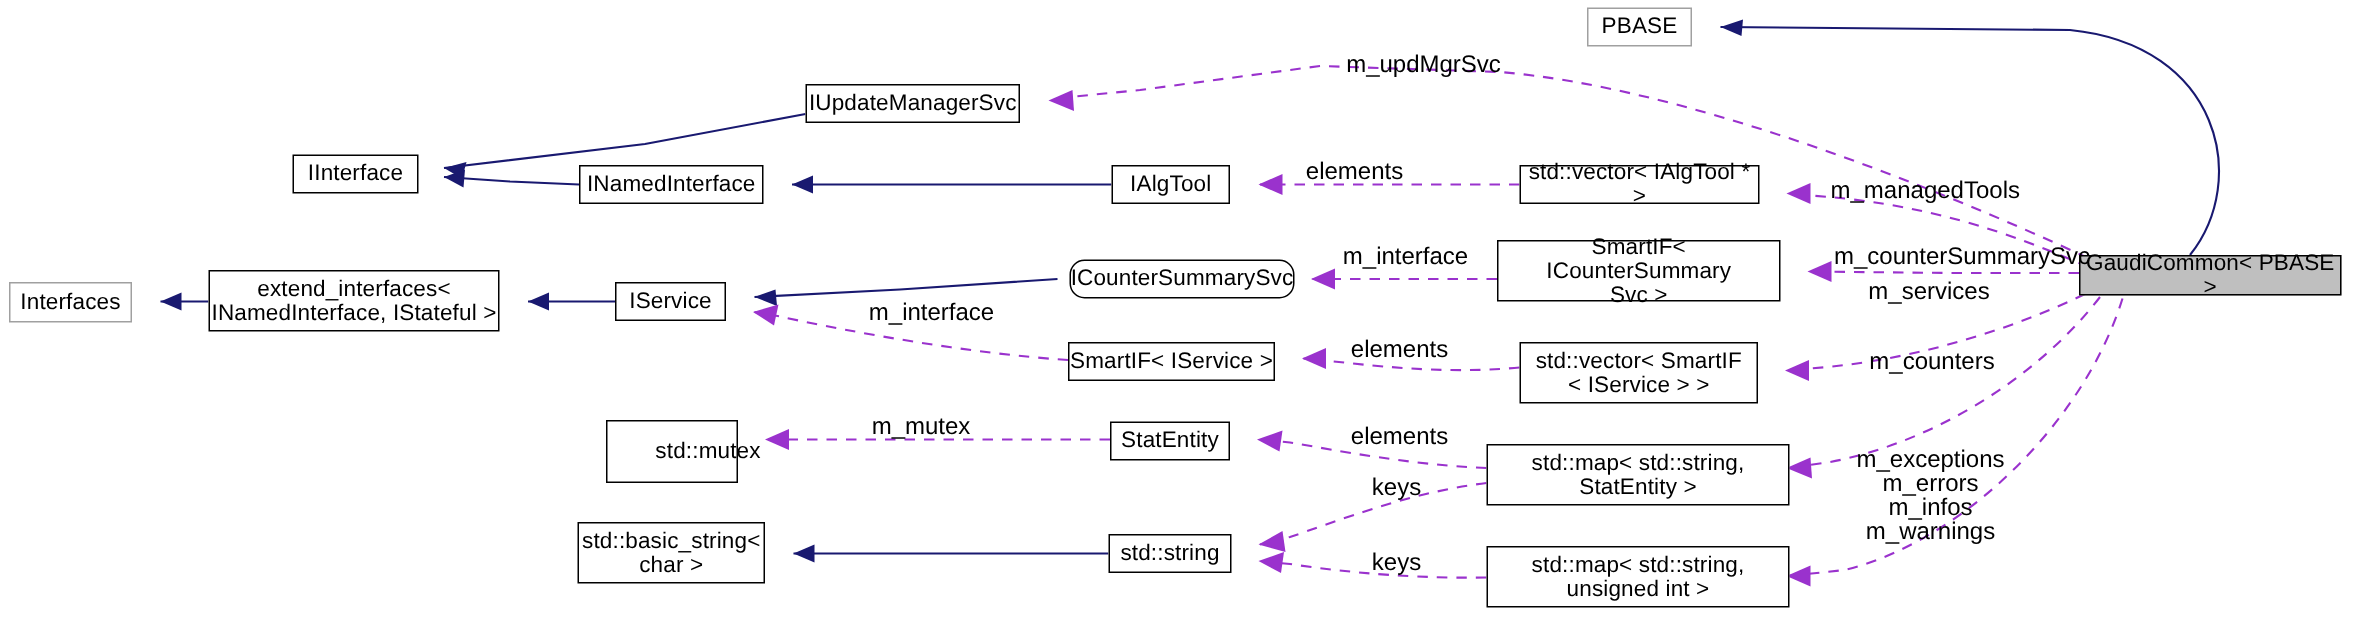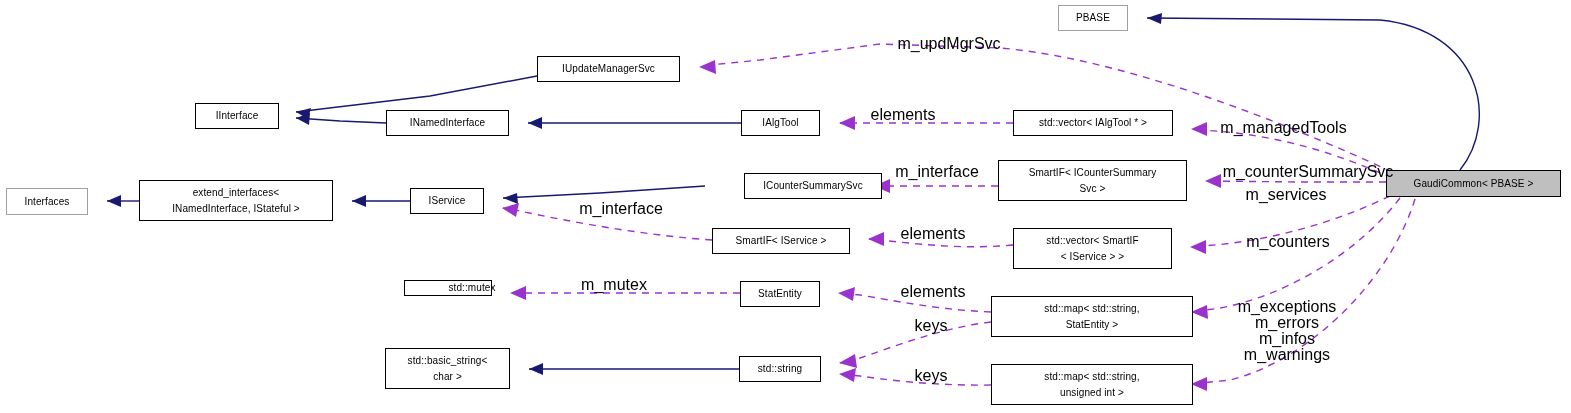--- a/index.html
+++ b/index.html
@@ -25,21 +25,21 @@
   .node {
     position: absolute;
     box-sizing: border-box;
     display: flex;
     align-items: center;
     justify-content: center;
     text-align: center;
     background: #ffffff;
     border: 1px solid #000000;
     color: #000000;
-    font-size: 10px;
+    font-size: 15px;
     line-height: 16px;
     letter-spacing: 0.1px;
     white-space: pre-line;
     z-index: 5;
   }
   .node.grayborder {
     border: 1px solid #a0a0a0;
   }
   .node.highlight {
     background: #bfbfbf;
@@ -196,25 +196,25 @@
   <div class="node" style="left:195px; top:103px; width:84px;  height:26px;">IInterface</div>
 
   <div class="node" style="left:386px; top:110px; width:123px; height:26px;">INamedInterface</div>
 
   <div class="node" style="left:410px; top:188px; width:74px;  height:26px;">IService</div>
 
   <div class="node" style="left:537px; top:56px;  width:143px; height:26px;">IUpdateManagerSvc</div>
 
   <div class="node" style="left:741px; top:110px; width:79px;  height:26px;">IAlgTool</div>
 
-  <div class="node" style="left:744px; top:173px; width:138px; height:26px;">ICounterSummarySvc</div>
+  <div class="node" style="left:713px; top:173px; width:150px; height:26px;border-radius:10px;">ICounterSummarySvc</div>
 
   <div class="node" style="left:712px; top:228px; width:138px; height:26px;">SmartIF&lt; IService &gt;</div>
 
-  <div class="node" style="left:404px; top:280px; width:88px;  height:16px;padding-left:48px;">std::mutex</div>
+  <div class="node" style="left:404px; top:280px; width:88px;  height:42px;padding-left:48px;">std::mutex</div>
 
   <div class="node" style="left:740px; top:281px; width:80px;  height:26px;">StatEntity</div>
 
   <div class="node" style="left:385px; top:348px; width:125px; height:41px;">std::basic_string&lt;
 char &gt;</div>
 
   <div class="node" style="left:739px; top:356px; width:82px;  height:26px;">std::string</div>
 
   <div class="node grayborder" style="left:1058px; top:5px;   width:70px;  height:26px;">PBASE</div>
 

